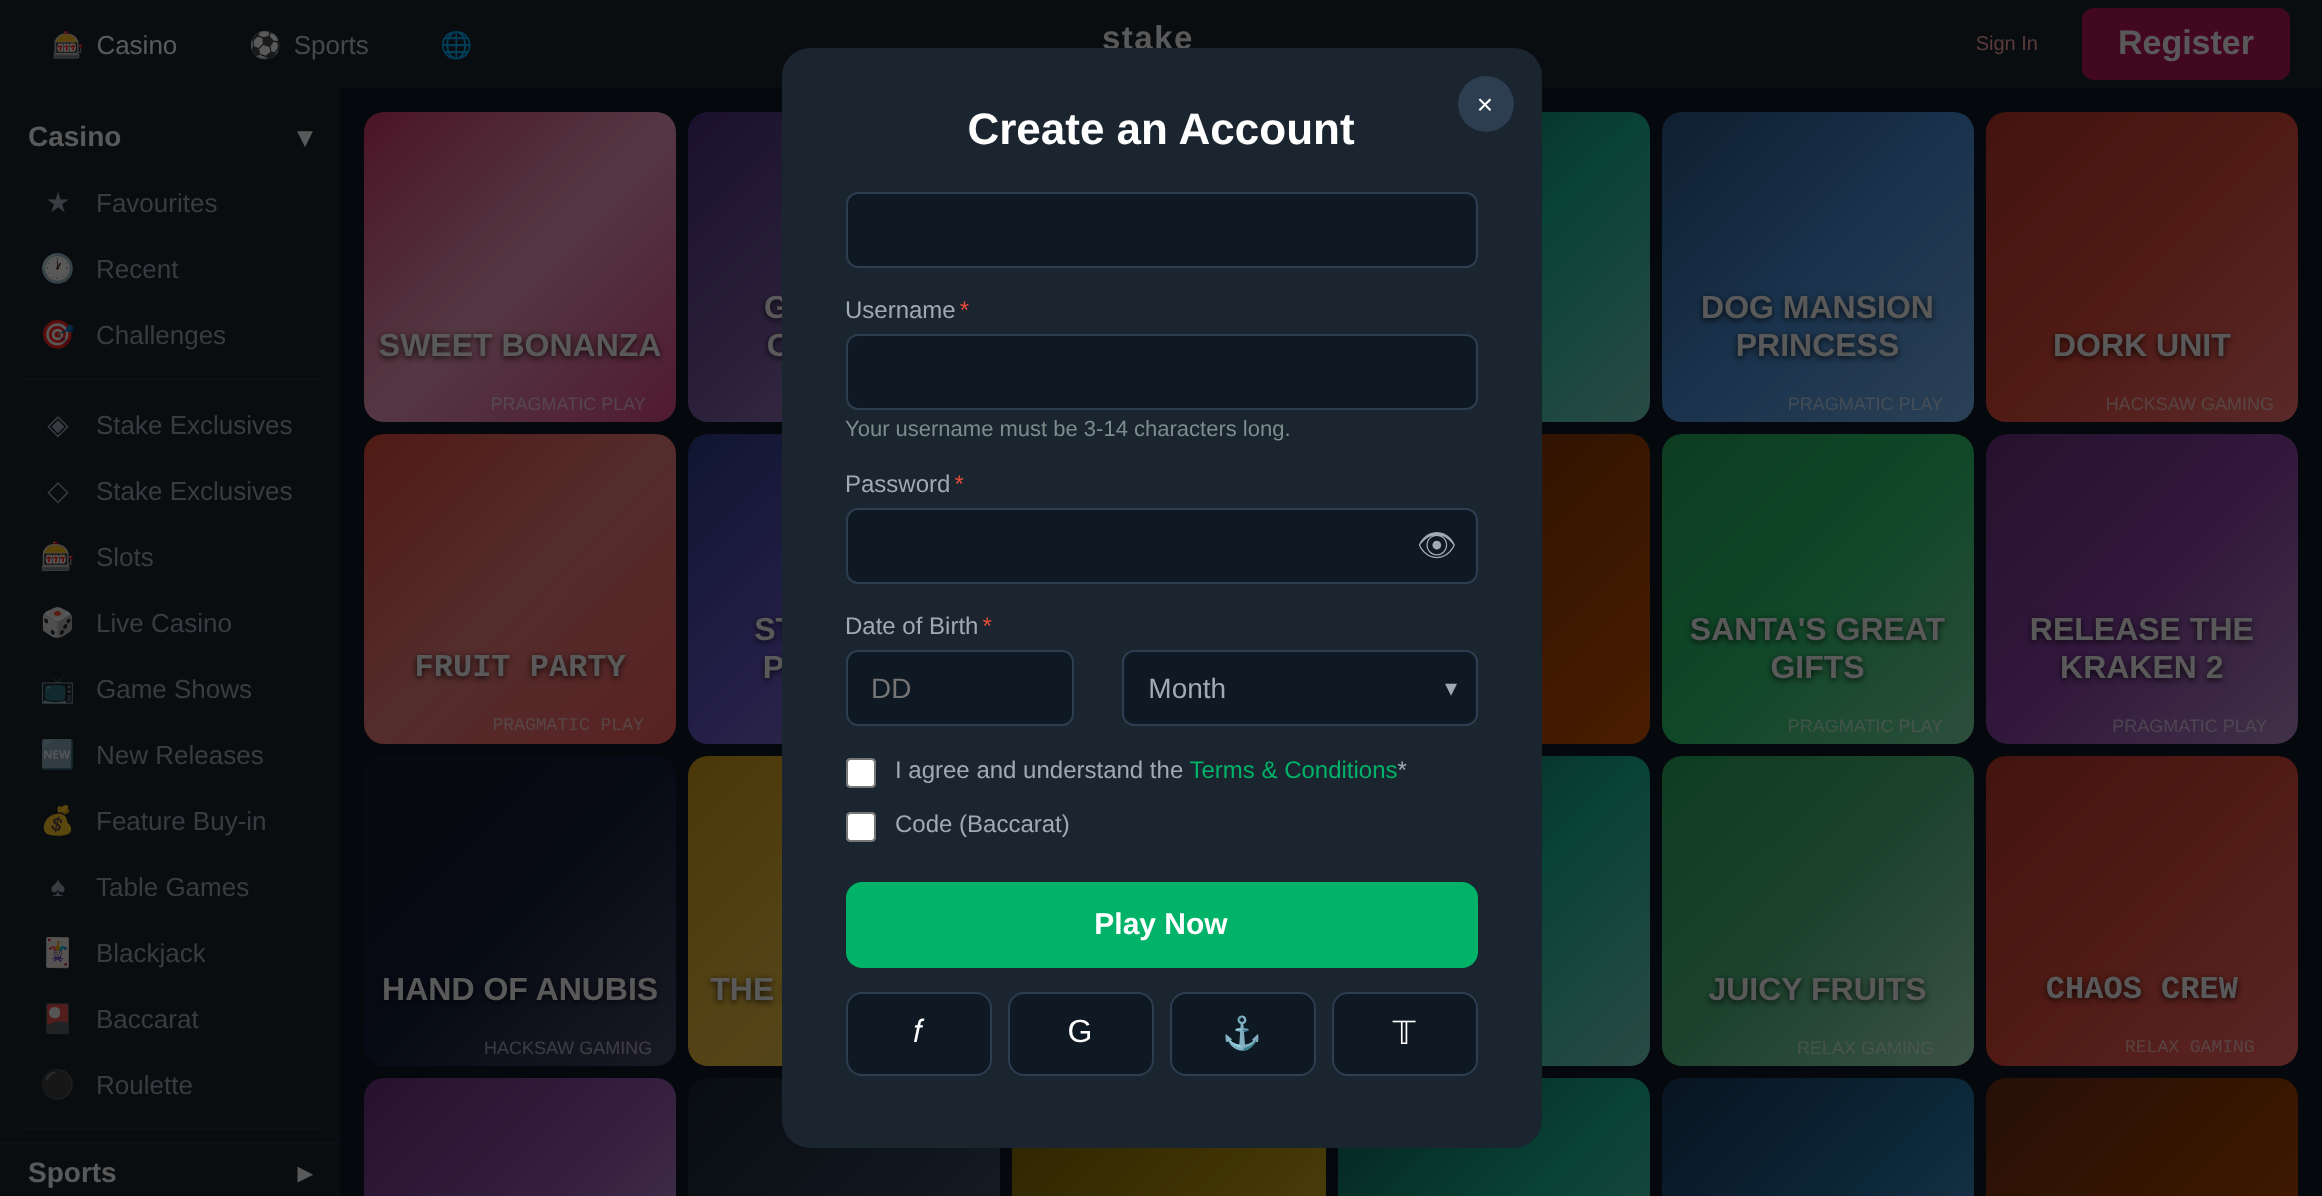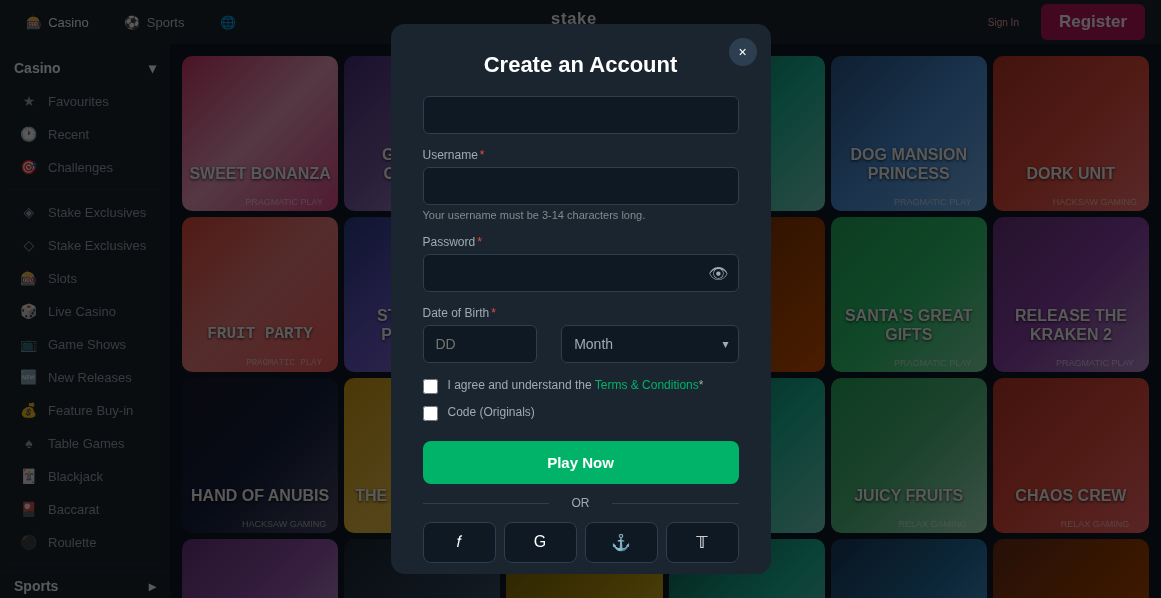--- a/index.html
+++ b/index.html
@@ -158,21 +158,21 @@
     .card-gates-olympus { background: linear-gradient(135deg, #4a3080, #7b5ea7, #c9a0e0); }
     .card-fruit-party { background: linear-gradient(135deg, #e74c3c, #f08080, #ff6060); font-family: Liberation Mono, monospace; }
     .card-starlight { background: linear-gradient(135deg, #2c3e8c, #6a5acd, #9b7fcc); }
     .card-dog-mansion { background: linear-gradient(135deg, #2a5a8c, #4a90d9, #7ab8f5); }
     .card-dork-unit { background: linear-gradient(135deg, #c0392b, #e74c3c, #ff7675); }
     .card-santas-gifts { background: linear-gradient(135deg, #27ae60, #2ecc71, #82e0aa); }
     .card-release-kraken { background: linear-gradient(135deg, #6c3483, #8e44ad, #bb8fce); border-radius: 11px; }
     .card-hand-anubis { background: linear-gradient(135deg, #1a1a2e, #16213e, #4a4a6a); }
     .card-dog-house { background: linear-gradient(135deg, #d4a017, #f0c040, #e8d44d); }
     .card-juicy-fruits { background: linear-gradient(135deg, #27ae60, #52be80, #abebc6); }
-    .card-chaos-crew { background: linear-gradient(135deg, #c0392b, #e74c3c, #ff6b6b); }
+    .card-chaos-crew { background: linear-gradient(135deg, #c0392b, #e74c3c, #ff6b6b); font-family: Liberation Mono, monospace; }
     .card-floating-dragon { background: linear-gradient(135deg, #1a3a5c, #2471a3, #5dade2); }
     .card-purple1 { background: linear-gradient(135deg, #6c3483, #9b59b6, #d2b4de); }
     .card-teal1 { background: linear-gradient(135deg, #0e6655, #1abc9c, #76d7c4); }
     .card-blue1 { background: linear-gradient(135deg, #1a5276, #2e86c1, #85c1e9); }
     .card-brown1 { background: linear-gradient(135deg, #6e2f1a, #a04000, #d35400); }
     .card-green1 { background: linear-gradient(135deg, #145a32, #1e8449, #52be80); }
     .card-dark1 { background: linear-gradient(135deg, #1c2833, #2e4057, #566573); }
     .card-gold1 { background: linear-gradient(135deg, #7d6608, #b7950b, #f4d03f); }
 
     
@@ -664,28 +664,27 @@
     <div class="checkbox-row">
       <input type="checkbox" style="">
       <label class="checkbox-label">
         I agree and understand the <a href="#">Terms &amp; Conditions</a>*
       </label>
     </div>
 
     
     <div class="checkbox-row">
       <input type="checkbox" style="">
-      <label class="checkbox-label">Code (Originals)</label>
+      <label class="checkbox-label">Code (Baccarat)</label>
     </div>
 
     
     <button class="play-now-btn">Play Now</button>
 
     
-    <div class="or-divider">OR</div>
 
     
     <div class="social-row">
       <button class="social-btn">
         <span>𝑓</span>
       </button>
       <button class="social-btn">
         <span>G</span>
       </button>
       <button class="social-btn">

